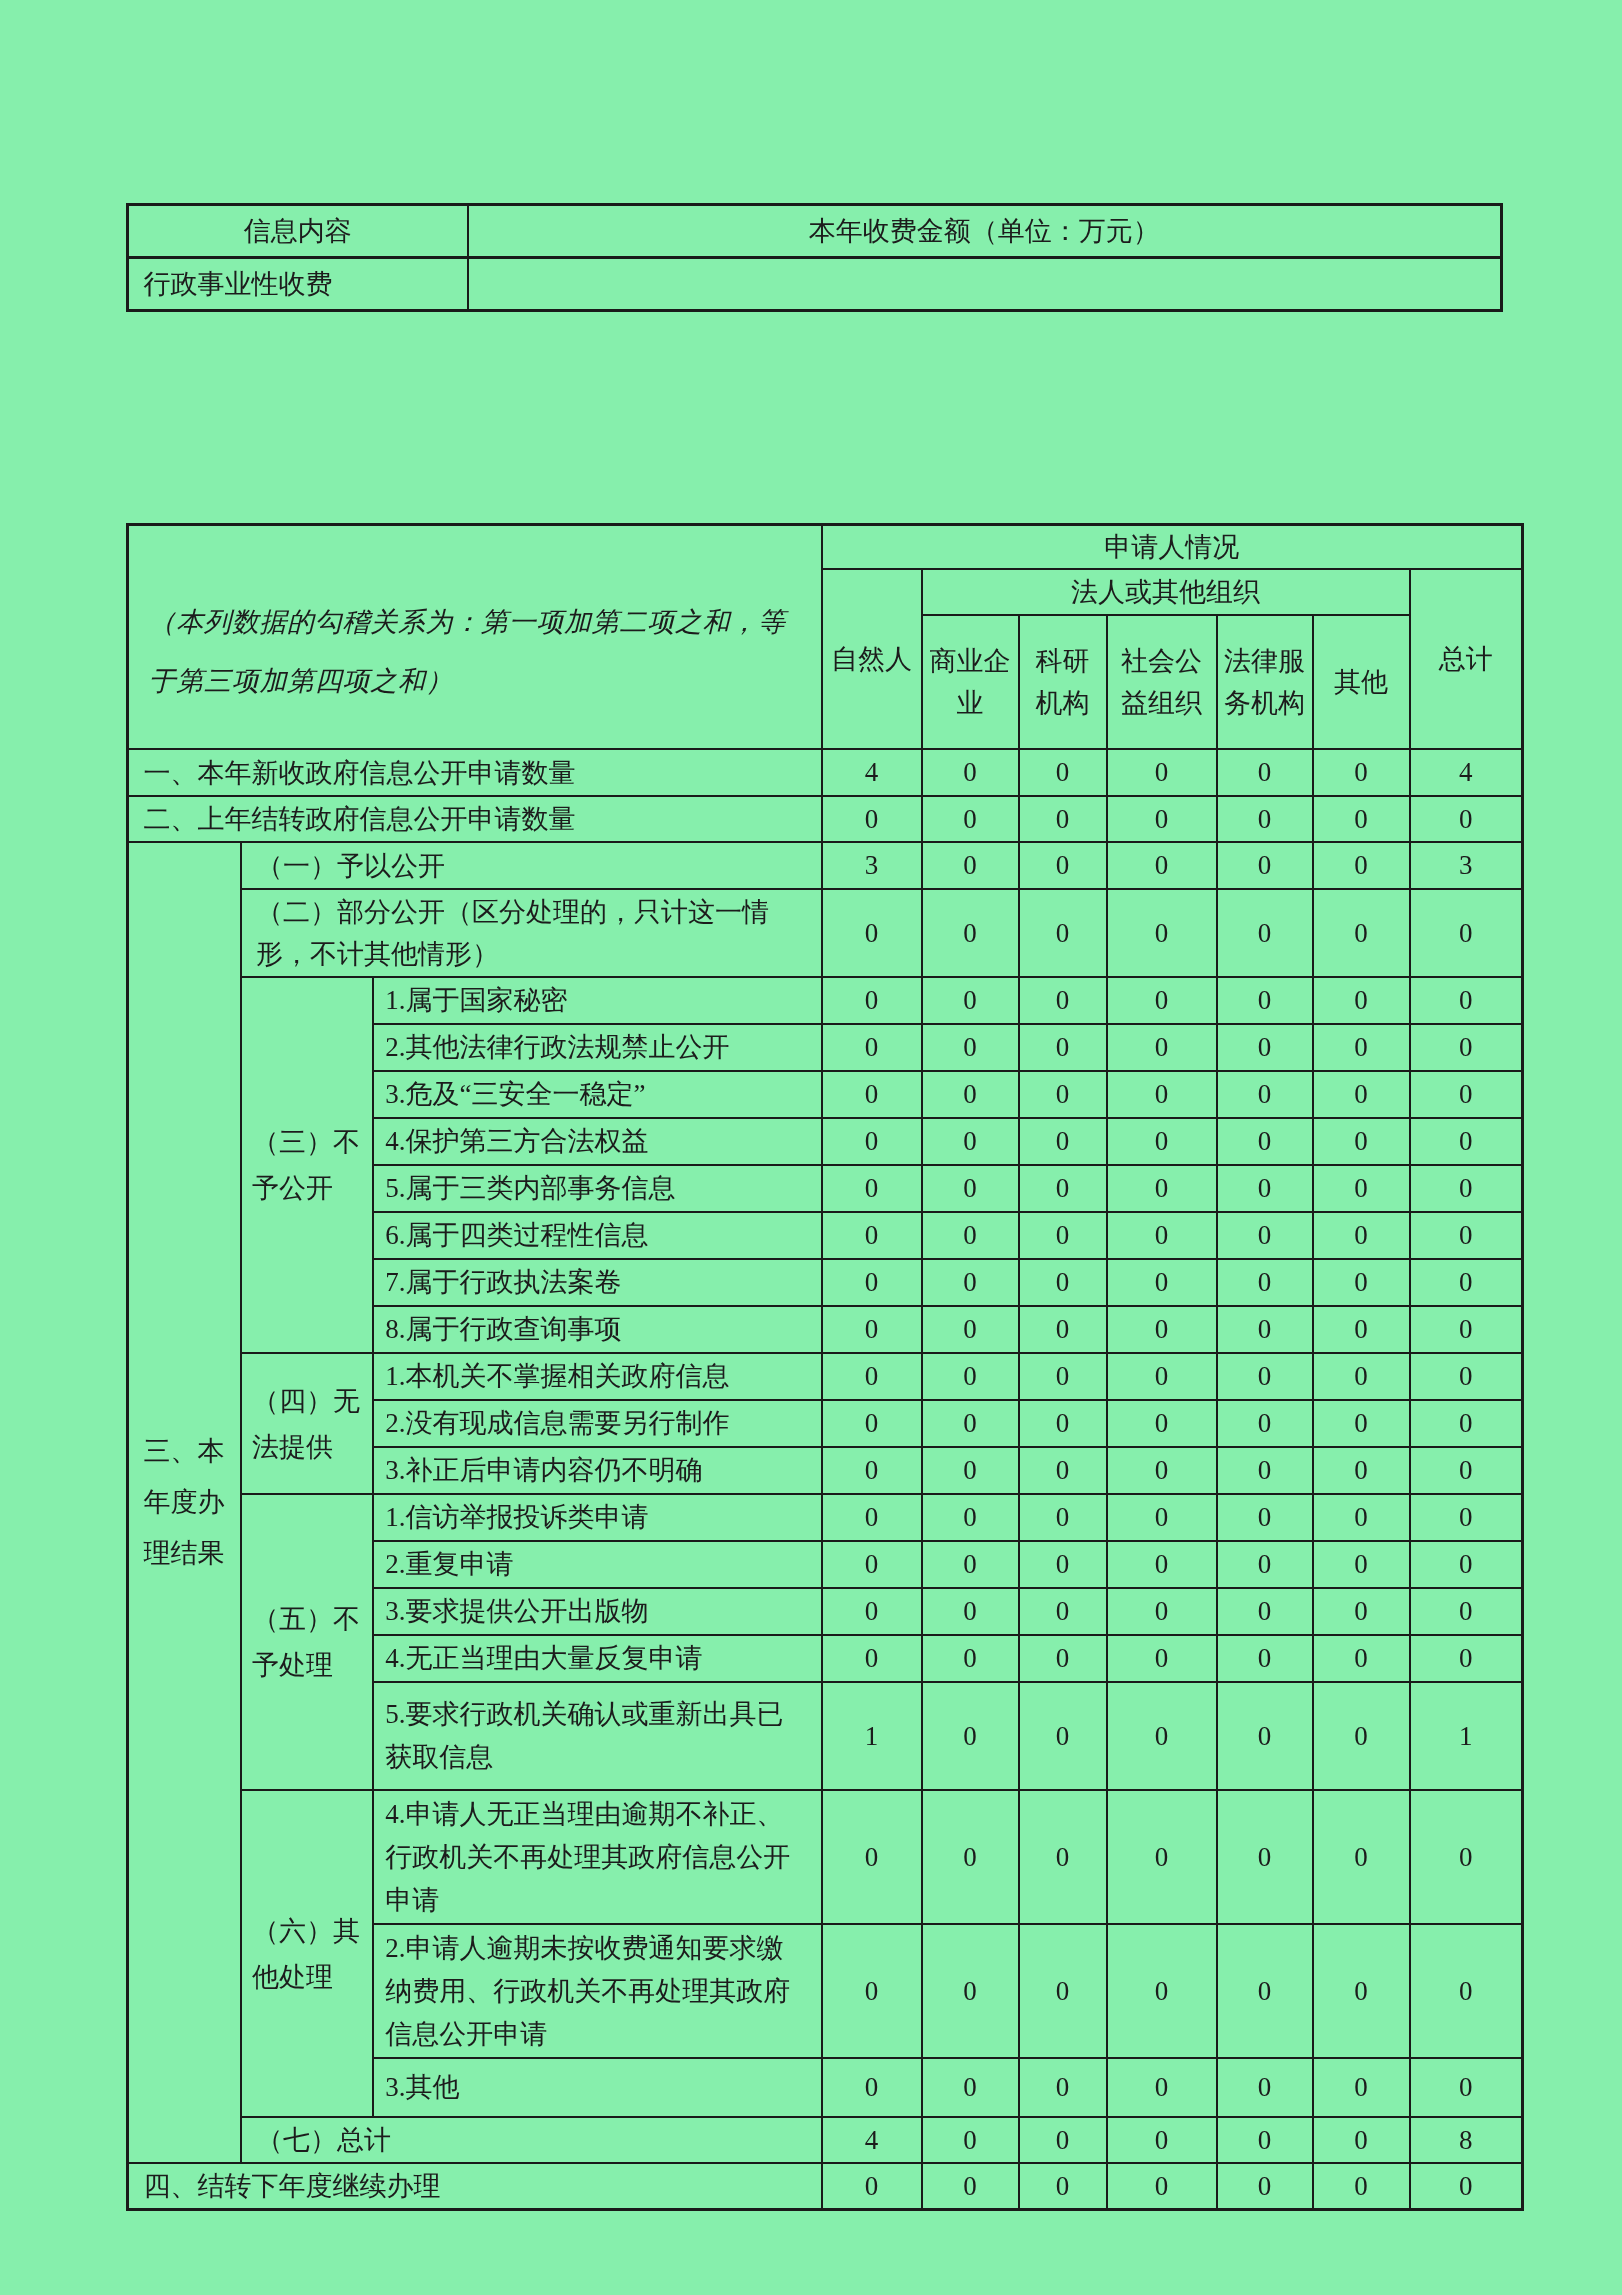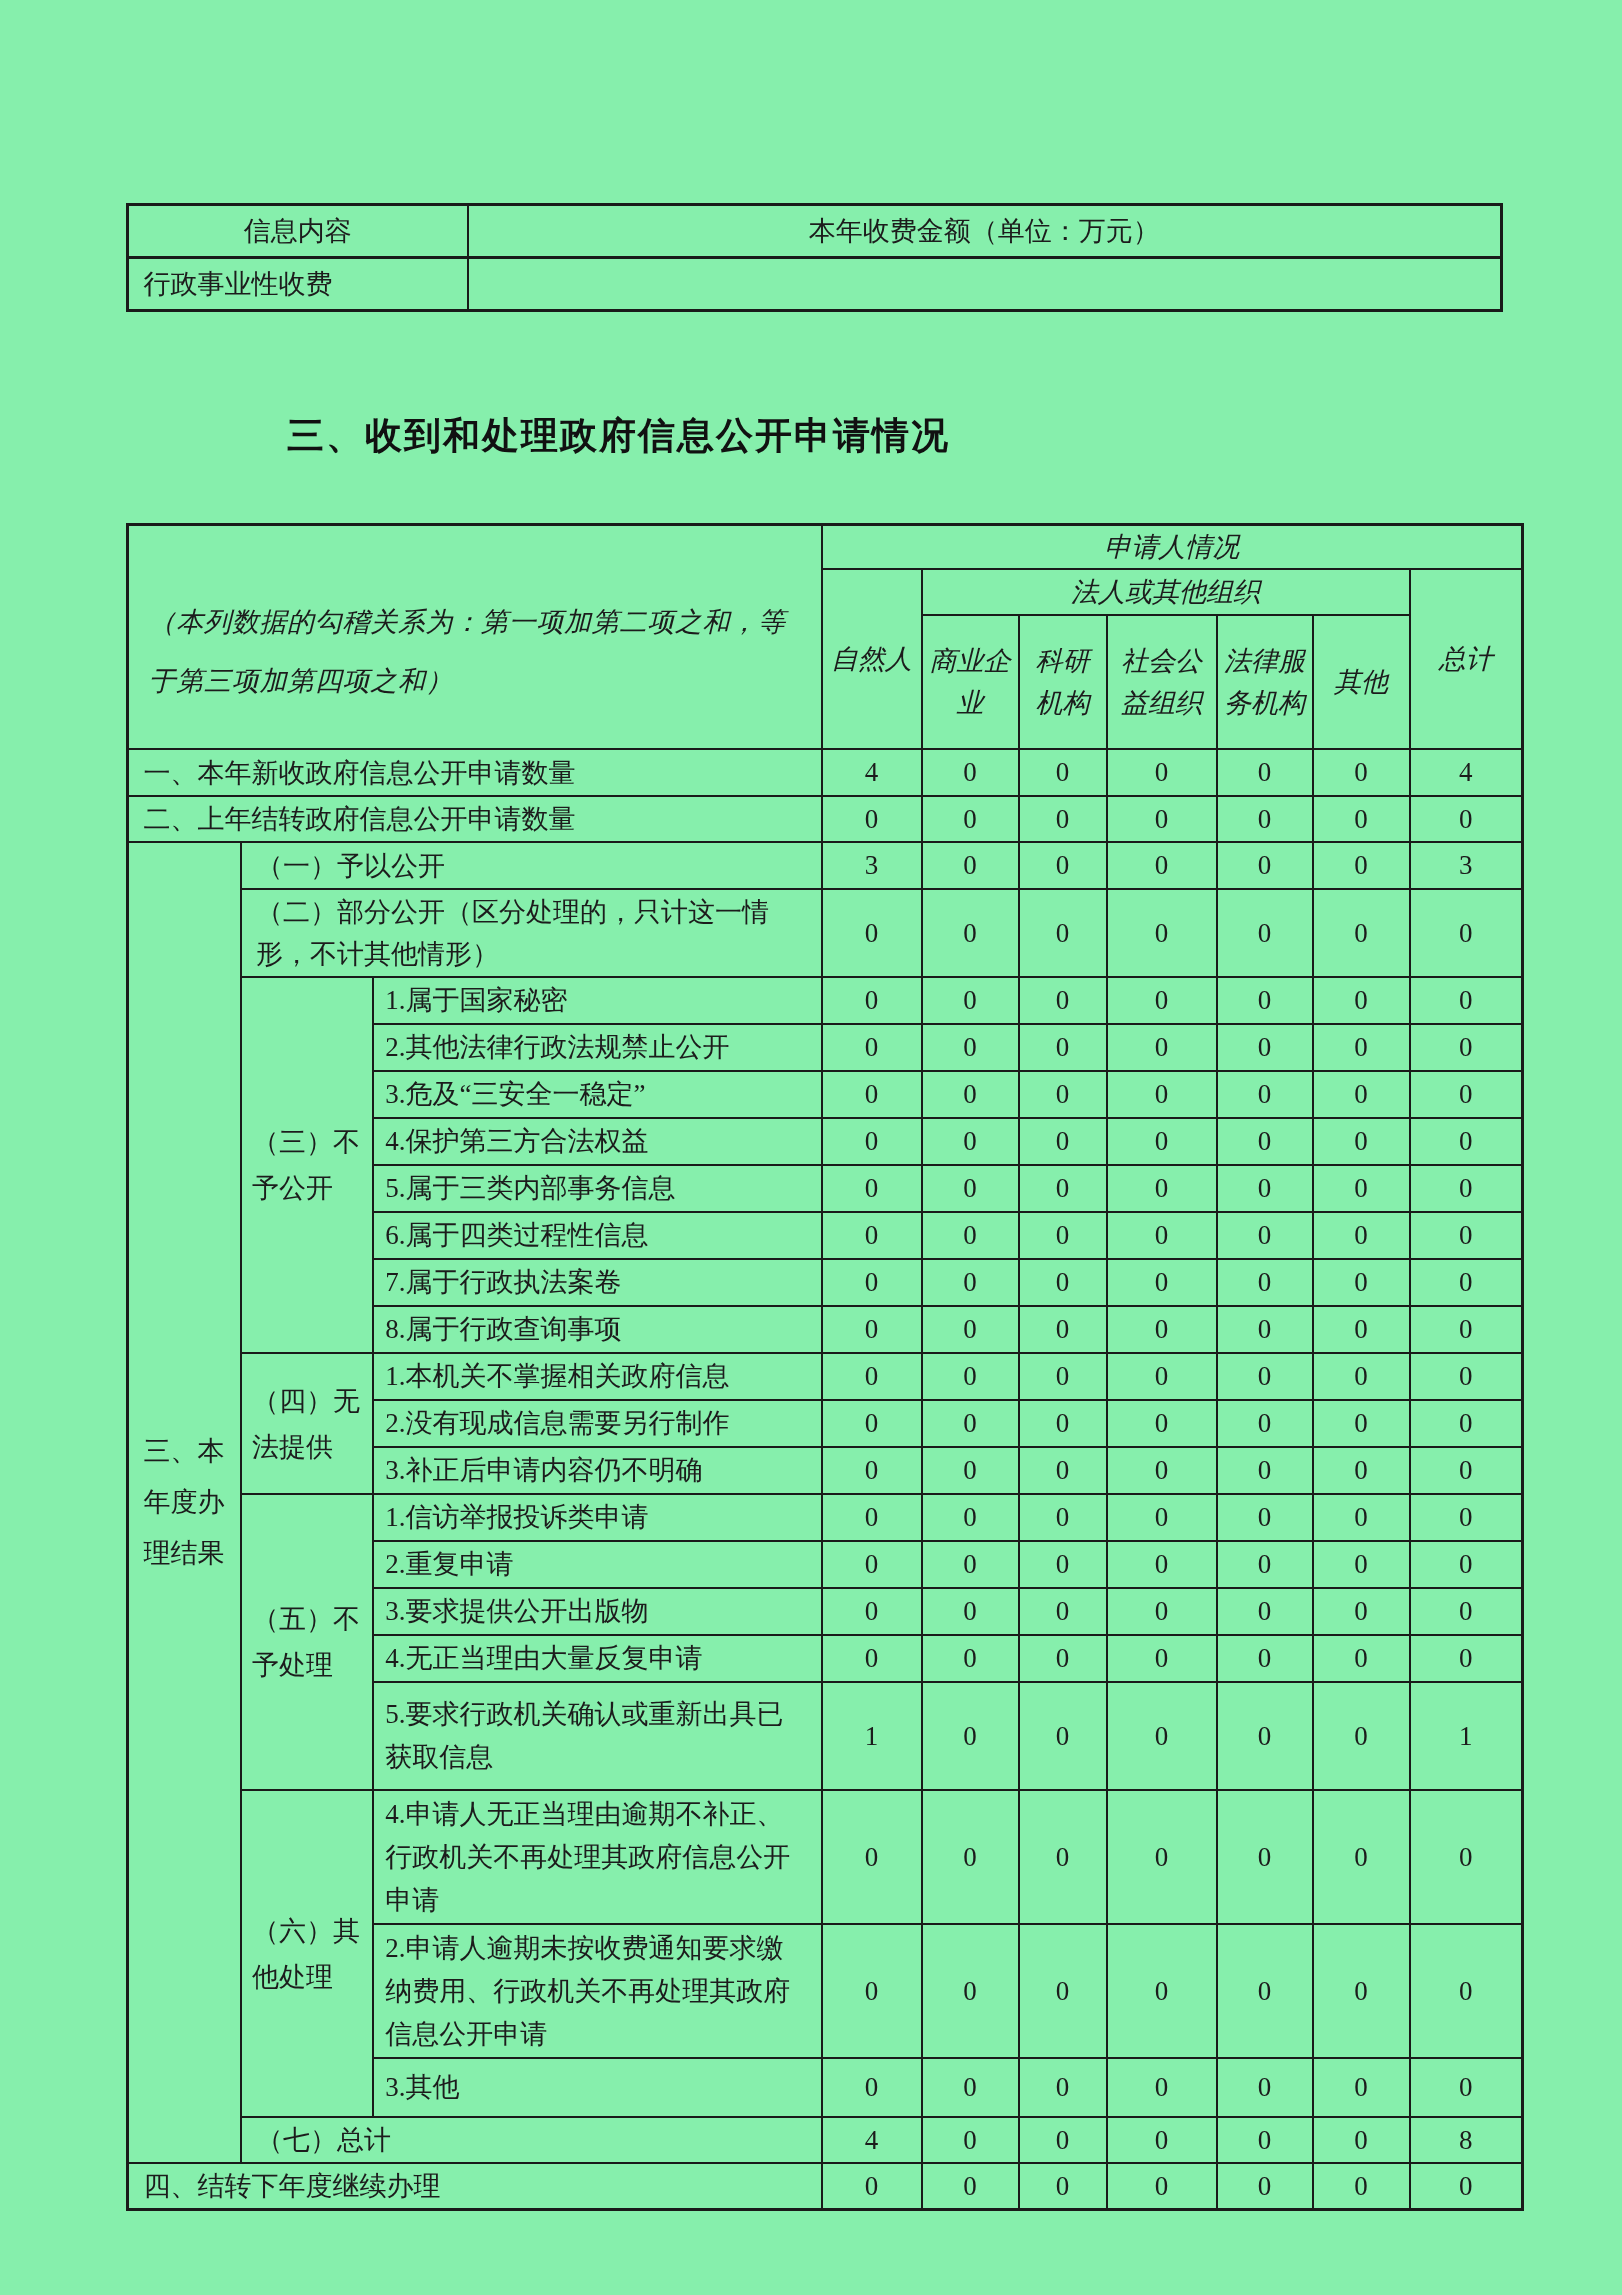--- a/index.html
+++ b/index.html
@@ -42,21 +42,21 @@
     width:1395px;
     border-collapse:collapse; table-layout:fixed;
     border:3.3px solid #1a1a1a;
   }
   .app-table td {
     border:2px solid #1a1a1a;
     font-size:27px;
     vertical-align:middle;
     overflow:hidden;
   }
-  .hcell { text-align:center; font-size:27.5px; line-height:42px; padding:0 2.6px;font-style:italic; }
+  .hcell { text-align:center; font-size:27.5px; line-height:42px; padding:0 2.6px; }
   .note-cell {
     font-style:italic;
     font-size:25px;
     line-height:59px;
     padding:30px 17px 0 19.6px;
     vertical-align:top;
     text-align:left;
     letter-spacing:0.7px;
   }
   .lbl  { text-align:left; padding-left:14.4px; padding-right:10.5px; font-size:27px; line-height:42px; }
@@ -89,21 +89,20 @@
       <td class="fee-head">信息内容</td>
       <td class="fee-head">本年收费金额（单位：万元）</td>
     </tr>
     <tr>
       <td class="fee-label">行政事业性收费</td>
       <td class="fee-value"></td>
     </tr>
   </tbody>
     </table>
 
-  <div class="section-heading">三、收到和处理政府信息公开申请情况</div>
 
   <table class="app-table">
     <colgroup>
       <col style="width:113px">
         <col style="width:132px">
         <col style="width:449px">
       <col style="width:100px">
         <col style="width:97px">
         <col style="width:88px">
       <col style="width:110px">

